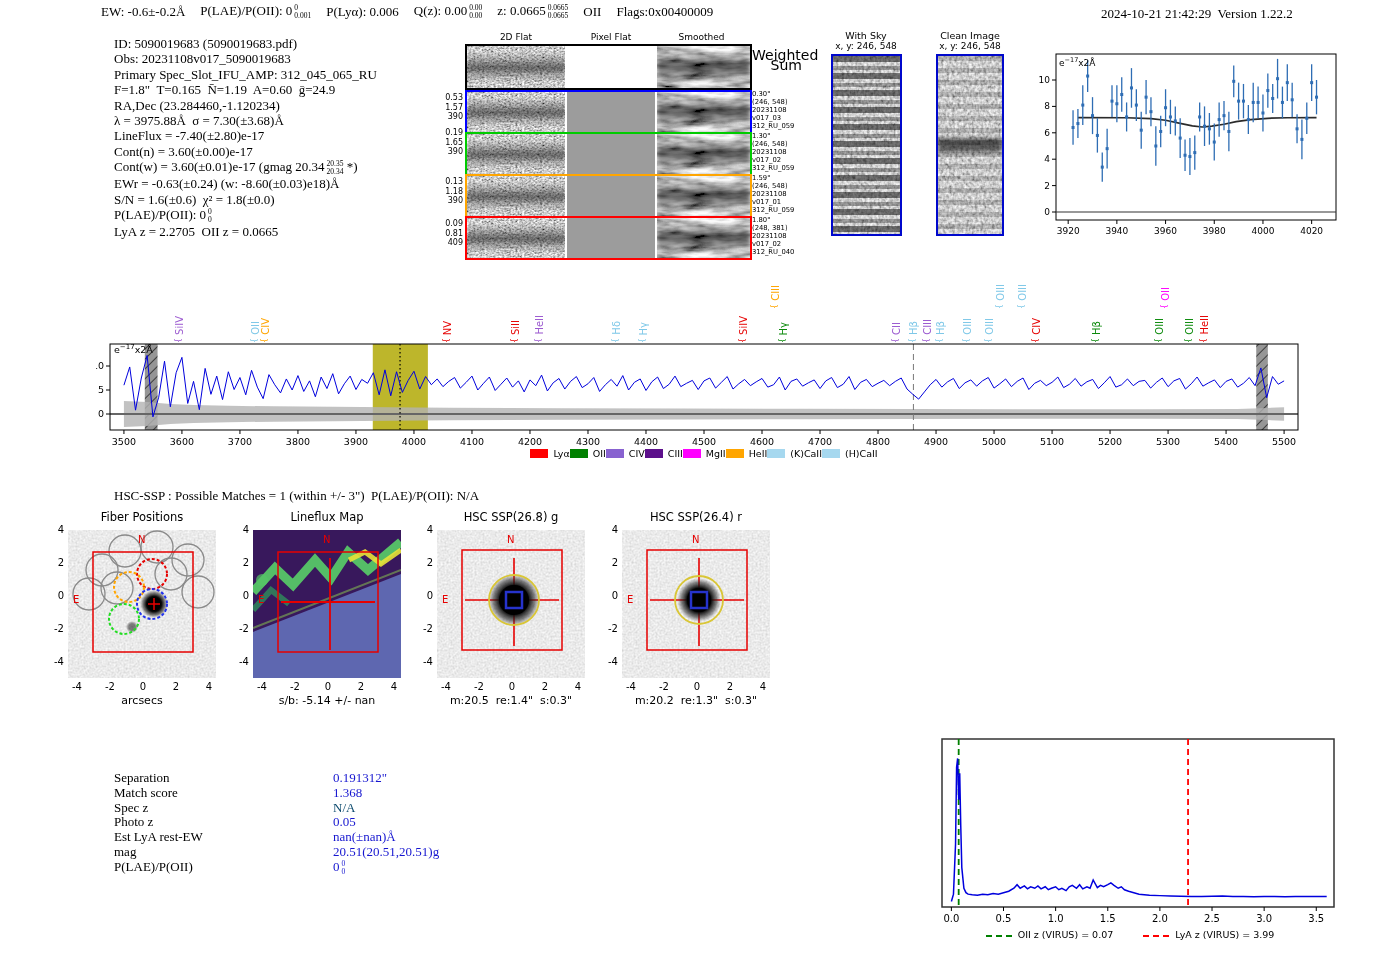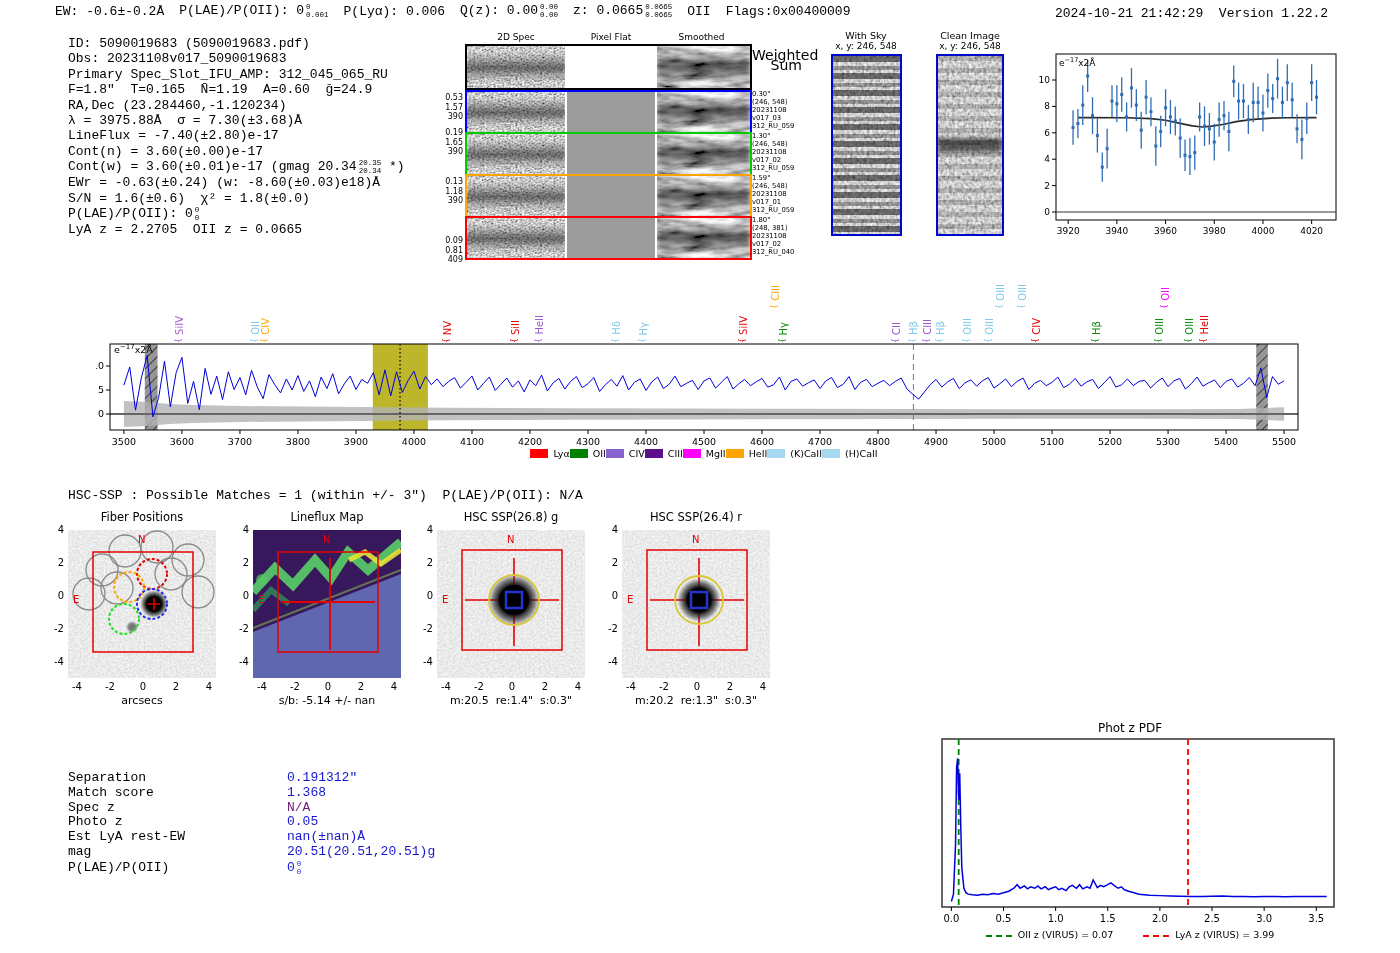--- a/index.html
+++ b/index.html
@@ -1,19 +1,19 @@
 <!DOCTYPE html>
 <html><head>
 <meta charset="utf-8">
 <style>
   html,body{margin:0;padding:0;background:#fff;}
   #app{position:relative;width:1400px;height:953px;background:#fff;overflow:hidden;
        font-family:"DejaVu Sans",sans-serif;color:#000;}
   .abs{position:absolute;}
-  .mono{font-family:Liberation Mono, monospace;}
+  .mono{font-family:Liberation Serif, serif;margin-left:46px;}
   .sans{font-family:"DejaVu Sans",sans-serif;}
   .t13{font-size:13px;line-height:15.4px;white-space:pre;}
   .hdr{display:flex;gap:15px;align-items:center;font-size:13px;white-space:pre;}
   .stk{display:inline-flex;flex-direction:column;justify-content:center;font-size:7.5px;
        line-height:8px;margin-left:2px;vertical-align:middle;}
   .infoline{white-space:pre;}
   .colhead{font-size:9px;text-align:center;}
   .cell{position:absolute;top:0;bottom:0;overflow:hidden;background:#fff;}
   .cell svg{display:block;width:100%;height:100%;}
   .bandA{position:absolute;left:0;right:0;top:0;bottom:0;
@@ -106,21 +106,21 @@
   </defs>
 </svg>
 
 <div id="app">
 
   <div id="hdr-left" class="abs mono hdr" style="left:55px;top:3px;"><span><span>EW: -0.6±-0.2Å</span></span><span><span>P(LAE)/P(OII): 0</span><span class="stk"><span>0</span><span>0.001</span></span></span><span><span>P(Lyα): 0.006</span></span><span><span>Q(z): 0.00</span><span class="stk"><span>0.00</span><span>0.00</span></span></span><span><span>z: 0.0665</span><span class="stk"><span>0.0665</span><span>0.0665</span></span></span><span><span>OII</span></span><span><span>Flags:0x00400009</span></span></div>
   <div class="abs mono" style="left:1055px;top:6px;font-size:13px;white-space:pre;"><span>2024-10-21 21:42:29</span><span>  </span><span>Version 1.22.2</span></div>
 
   <div id="info-block" class="abs mono t13" style="left:68px;top:36px;"><div class="infoline"><span>ID: 5090019683 (5090019683.pdf)</span></div><div class="infoline"><span>Obs: 20231108v017_5090019683</span></div><div class="infoline"><span>Primary Spec_Slot_IFU_AMP: 312_045_065_RU</span></div><div class="infoline"><span>F=1.8"  T=0.165  N̄=1.19  A=0.60  ḡ=24.9</span></div><div class="infoline"><span>RA,Dec (23.284460,-1.120234)</span></div><div class="infoline"><span>λ = 3975.88Å  σ = 7.30(±3.68)Å</span></div><div class="infoline"><span>LineFlux = -7.40(±2.80)e-17</span></div><div class="infoline"><span>Cont(n) = 3.60(±0.00)e-17</span></div><div class="infoline"><span>Cont(w) = 3.60(±0.01)e-17 (gmag 20.34</span><span class="stk"><span>20.35</span><span>20.34</span></span><span> *)</span></div><div class="infoline"><span>EWr = -0.63(±0.24) (w: -8.60(±0.03)e18)Å</span></div><div class="infoline"><span>S/N = 1.6(±0.6)  χ² = 1.8(±0.0)</span></div><div class="infoline"><span>P(LAE)/P(OII): 0</span><span class="stk"><span>0</span><span>0</span></span></div><div class="infoline"><span>LyA z = 2.2705  OII z = 0.0665</span></div></div>
 
-  <div class="abs sans colhead" style="left:466px;top:32px;width:100px;">2D Spec</div>
+  <div class="abs sans colhead" style="left:466px;top:32px;width:100px;">2D Flat</div>
   <div class="abs sans colhead" style="left:568px;top:32px;width:86px;">Pixel Flat</div>
   <div class="abs sans colhead" style="left:656px;top:32px;width:91px;">Smoothed</div>
 
   <div class="abs" style="left:465px;top:44px;width:283px;height:42px;border:2px solid #000;background:#fff;">
     <div class="cell" style="left:0;width:98px;">
       <svg preserveAspectRatio="none">
           <rect width="100%" height="100%" filter="url(#fFine)"></rect>
         </svg>
       <div class="bandA"></div>
     </div>
@@ -191,21 +191,21 @@
         </div>
         <div style="position: absolute; left: 100px; top: 0px; bottom: 0px; width: 88px; background: rgb(156, 156, 156);"></div>
         <div style="position: absolute; left: 190px; top: 0px; bottom: 0px; width: 93px; overflow: hidden;">
           <svg preserveAspectRatio="none" style="display:block;width:100%;height:100%">
             <rect width="100%" height="100%" filter="url(#fSmooth)"></rect>
           </svg>
           <div class="bandB"></div>
         </div>
       </div>
       <div class="rowright sans" style="position: absolute; left: 752px; top: 174px;"><div>1.59"</div><div>(246, 548)</div><div>20231108</div><div>v017_01</div><div>312_RU_059</div></div>
-      <div class="rowleft sans" style="position: absolute; left: 441px; top: 236px;">
+      <div class="rowleft sans" style="position: absolute; left: 441px; top: 219px;">
         <div>0.09</div>
         <div>0.81</div>
         <div>409</div>
       </div>
       <div style="position: absolute; left: 465px; top: 216px; width: 283px; height: 40px; border: 2px solid rgb(255, 0, 0); background: rgb(255, 255, 255);">
         <div style="position: absolute; left: 0px; top: 0px; bottom: 0px; width: 98px; overflow: hidden;">
           <svg preserveAspectRatio="none" style="display:block;width:100%;height:100%">
             <rect width="100%" height="100%" filter="url(#fFine)"></rect>
           </svg>
           <div class="bandA"></div>
@@ -704,28 +704,27 @@
       <div class="ctick" style="position: absolute; left: 594px; top: 524px; width: 24px; text-align: right;">4</div>
       <div class="ctick" style="position: absolute; left: 753px; top: 681px; width: 20px; text-align: center;">4</div>
       <div class="cxlabel sans" style="position: absolute; left: 592px; top: 694px; width: 208px;">m:20.2  re:1.3"  s:0.3"</div>
       <div class="compass sans" style="left: 692px; top: 534px;">N</div>
       <div class="compass sans" style="left: 627px; top: 594px;">E</div>
     </div>
 
   <div id="match-table" class="abs mono" style="left:68px;top:771px;font-size:13px;line-height:14.8px;">
       <div class="mrow"><span style="display: inline-block; width: 219px;">Separation</span><span style="color: rgb(22, 22, 208);">0.191312"</span></div>
       <div class="mrow"><span style="display: inline-block; width: 219px;">Match score</span><span style="color: rgb(22, 22, 208);">1.368</span></div>
-      <div class="mrow"><span style="display: inline-block; width: 219px;">Spec z</span><span style="color: #701a75;">N/A</span></div>
+      <div class="mrow"><span style="display: inline-block; width: 219px;">Spec z</span><span style="color: #0c4a6e;">N/A</span></div>
       <div class="mrow"><span style="display: inline-block; width: 219px;">Photo z</span><span style="color: rgb(22, 22, 208);">0.05</span></div>
       <div class="mrow"><span style="display: inline-block; width: 219px;">Est LyA rest-EW</span><span style="color: rgb(22, 22, 208);">nan(±nan)Å</span></div>
       <div class="mrow"><span style="display: inline-block; width: 219px;">mag</span><span style="color: rgb(22, 22, 208);">20.51(20.51,20.51)g</span></div>
       <div class="mrow"><span style="display: inline-block; width: 219px;">P(LAE)/P(OII)</span><span style="color: rgb(22, 22, 208);">0</span><span class="stk" style="color: rgb(22, 22, 208);"><span>0</span><span>0</span></span></div>
     </div>
 
-  <div class="abs sans" style="left:920px;top:721px;width:420px;text-align:center;font-size:12px;">Phot z PDF</div>
   <svg id="svg-photz" class="abs" style="left:920px;top:735px;" width="420" height="190">
       <rect x="22" y="4" width="392" height="168" fill="none" stroke="#333" stroke-width="1.5"></rect>
       <line x1="38.68085106382979" y1="4" x2="38.68085106382979" y2="172" stroke="#008000" stroke-width="1.8" stroke-dasharray="6 4"></line>
       <line x1="268.04255319148933" y1="4" x2="268.04255319148933" y2="172" stroke="#ff0000" stroke-width="1.8" stroke-dasharray="6 4"></line>
       <polyline points="31.382978723404257,166.525 33.46808510638298,159.15 35.5531914893617,109 36.59574468085107,32.30000000000001 37.63829787234043,23.44999999999999 38.68085106382979,64.75 39.72340425531915,38.19999999999999 40.765957446808514,91.3 41.808510638297875,132.6 43.8936170212766,153.25 45.97872340425532,157.675 48.06382978723404,159.15 52.2340425531915,159.74 57.4468085106383,160.33 62.65957446808511,159.15 67.87234042553192,159.74 73.08510638297872,158.56 78.29787234042554,159.15 83.51063829787233,157.675 88.72340425531915,156.2 93.93617021276596,153.25 97.06382978723404,149.71 100.19148936170214,153.25 104.36170212765957,150.89 107.48936170212767,153.84 110.61702127659575,151.775 114.78723404255321,153.25 117.91489361702128,150.89 121.04255319148936,153.84 125.21276595744682,151.775 128.3404255319149,154.725 131.468085106383,153.25 135.63829787234044,151.775 138.76595744680853,154.725 141.8936170212766,153.25 146.06382978723406,155.61 149.19148936170214,151.775 152.31914893617022,150.3 156.48936170212767,153.25 159.61702127659578,149.71 162.74468085106386,153.84 166.9148936170213,151.775 170.0425531914894,153.25 173.17021276595747,144.99 177.34042553191492,152.66 180.468085106383,150.3 183.59574468085108,151.775 187.76595744680853,149.71 190.8936170212766,147.94 194.02127659574472,150.3 198.19148936170217,153.25 201.31914893617022,151.775 204.4468085106383,154.725 208.61702127659578,156.2 213.82978723404258,157.675 219.0425531914894,159.15 224.2553191489362,159.74 229.468085106383,160.33 239.8936170212766,160.625 250.31914893617022,160.92 260.7446808510639,161.215 271.17021276595744,161.51 281.59574468085106,161.51 292.02127659574467,161.215 302.44680851063833,160.92 312.87234042553195,161.51 323.29787234042556,161.51 333.72340425531917,161.805 344.1489361702128,161.51 354.5744680851064,161.51 365.00000000000006,161.805 375.4255319148936,161.51 385.8510638297872,161.51 396.2765957446809,161.51 406.7021276595745,161.51" fill="none" stroke="#0000dd" stroke-width="1.5"></polyline>
       <line x1="31.382978723404257" y1="172" x2="31.382978723404257" y2="176" stroke="#000"></line>
       <text x="31.382978723404257" y="187" text-anchor="middle" font-size="10" font-family="DejaVu Sans">0.0</text>
       <line x1="83.51063829787233" y1="172" x2="83.51063829787233" y2="176" stroke="#000"></line>
       <text x="83.51063829787233" y="187" text-anchor="middle" font-size="10" font-family="DejaVu Sans">0.5</text>
       <line x1="135.63829787234044" y1="172" x2="135.63829787234044" y2="176" stroke="#000"></line>

